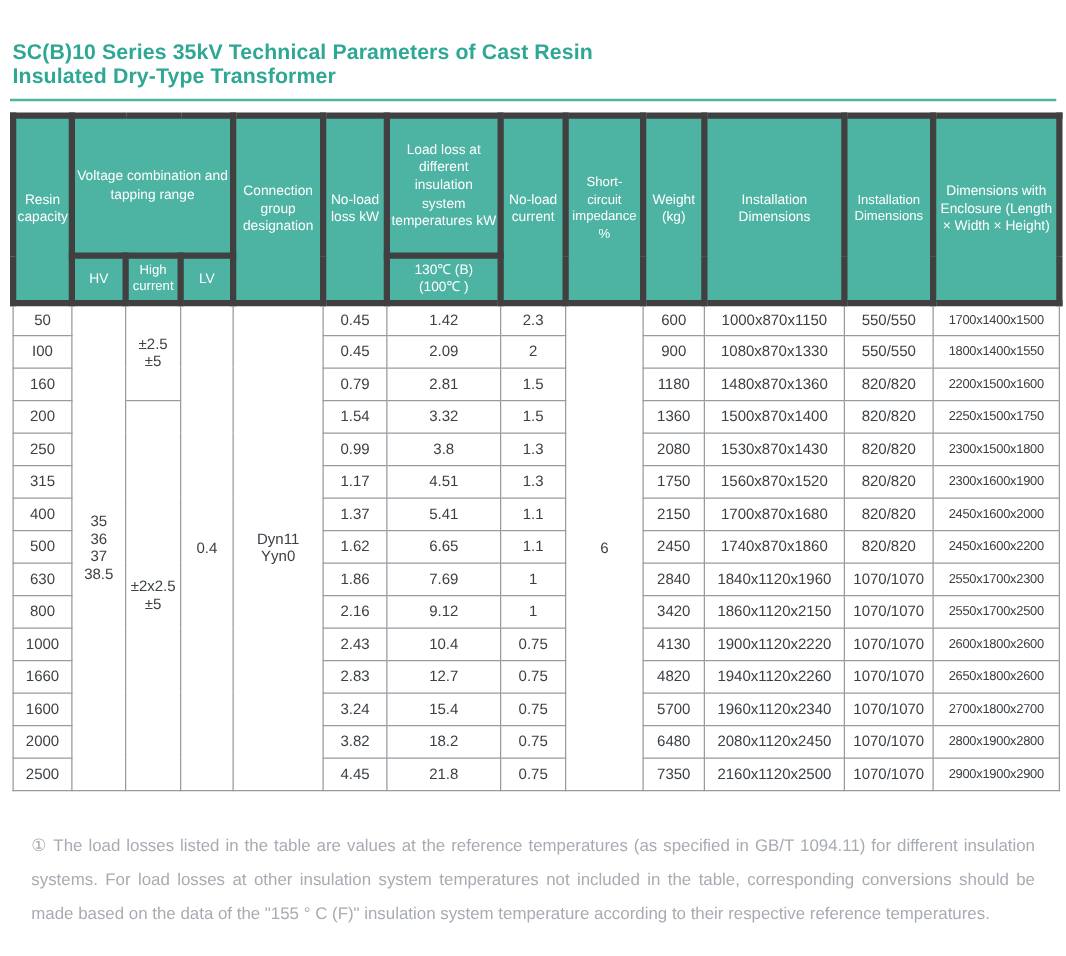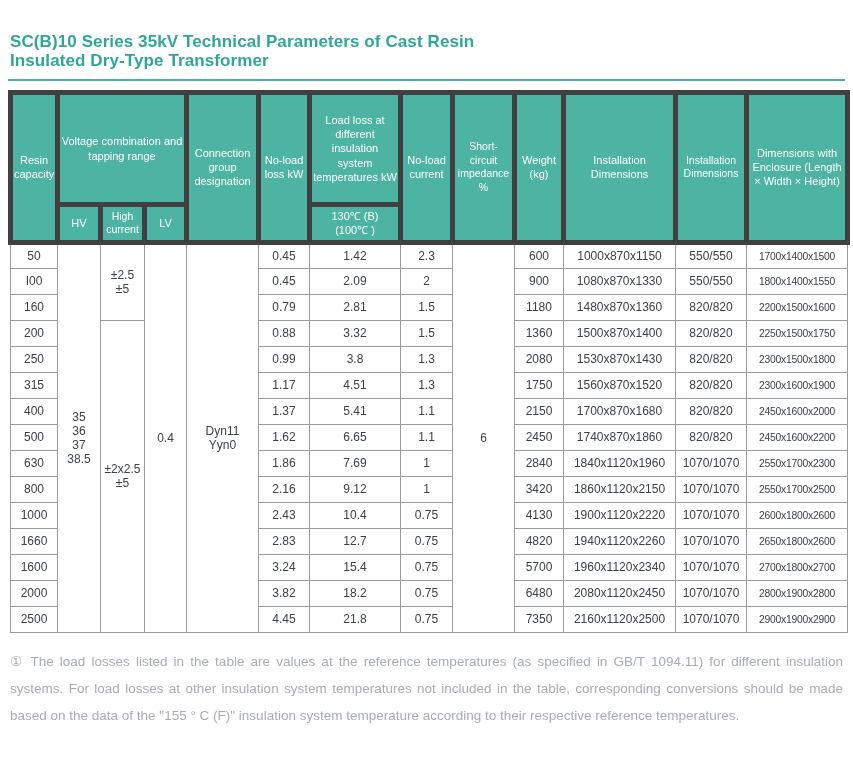--- a/index.html
+++ b/index.html
@@ -61,21 +61,21 @@
   td.small{font-size:10.3px;letter-spacing:-0.2px;}
   .note{
     display:flex;
     margin:15px 2px 0 2px;
     color:var(--notegray);
     font-size:13.5px;
     line-height:27px;
   }
   .note-label{width:40px;flex:0 0 40px;}
   .note-body{flex:1;}
-  .note-body p{margin:0;}
+  .note-body p{margin:15px;}
   .note-body p.just{text-align:justify;}
 </style>
 </head>
 <body>
 
 <div class="page">
 
   <h1 class="page-title">SC(B)10 Series 35kV Technical Parameters of Cast Resin
 Insulated Dry-Type Transformer</h1>
   <div class="title-rule"></div>
@@ -156,21 +156,21 @@
           <td>1.5</td>
           <td>1180</td>
           <td>1480x870x1360</td>
           <td>820/820</td>
           <td class="small">2200x1500x1600</td>
         </tr>
         <tr>
           <td>200</td>
           <td rowspan="12" class="pre">±2x2.5
 ±5</td>
-          <td>0.88</td>
+          <td>1.54</td>
           <td>3.32</td>
           <td>1.5</td>
           <td>1360</td>
           <td>1500x870x1400</td>
           <td>820/820</td>
           <td class="small">2250x1500x1750</td>
         </tr>
         <tr>
           <td>250</td>
           <td>0.99</td>

